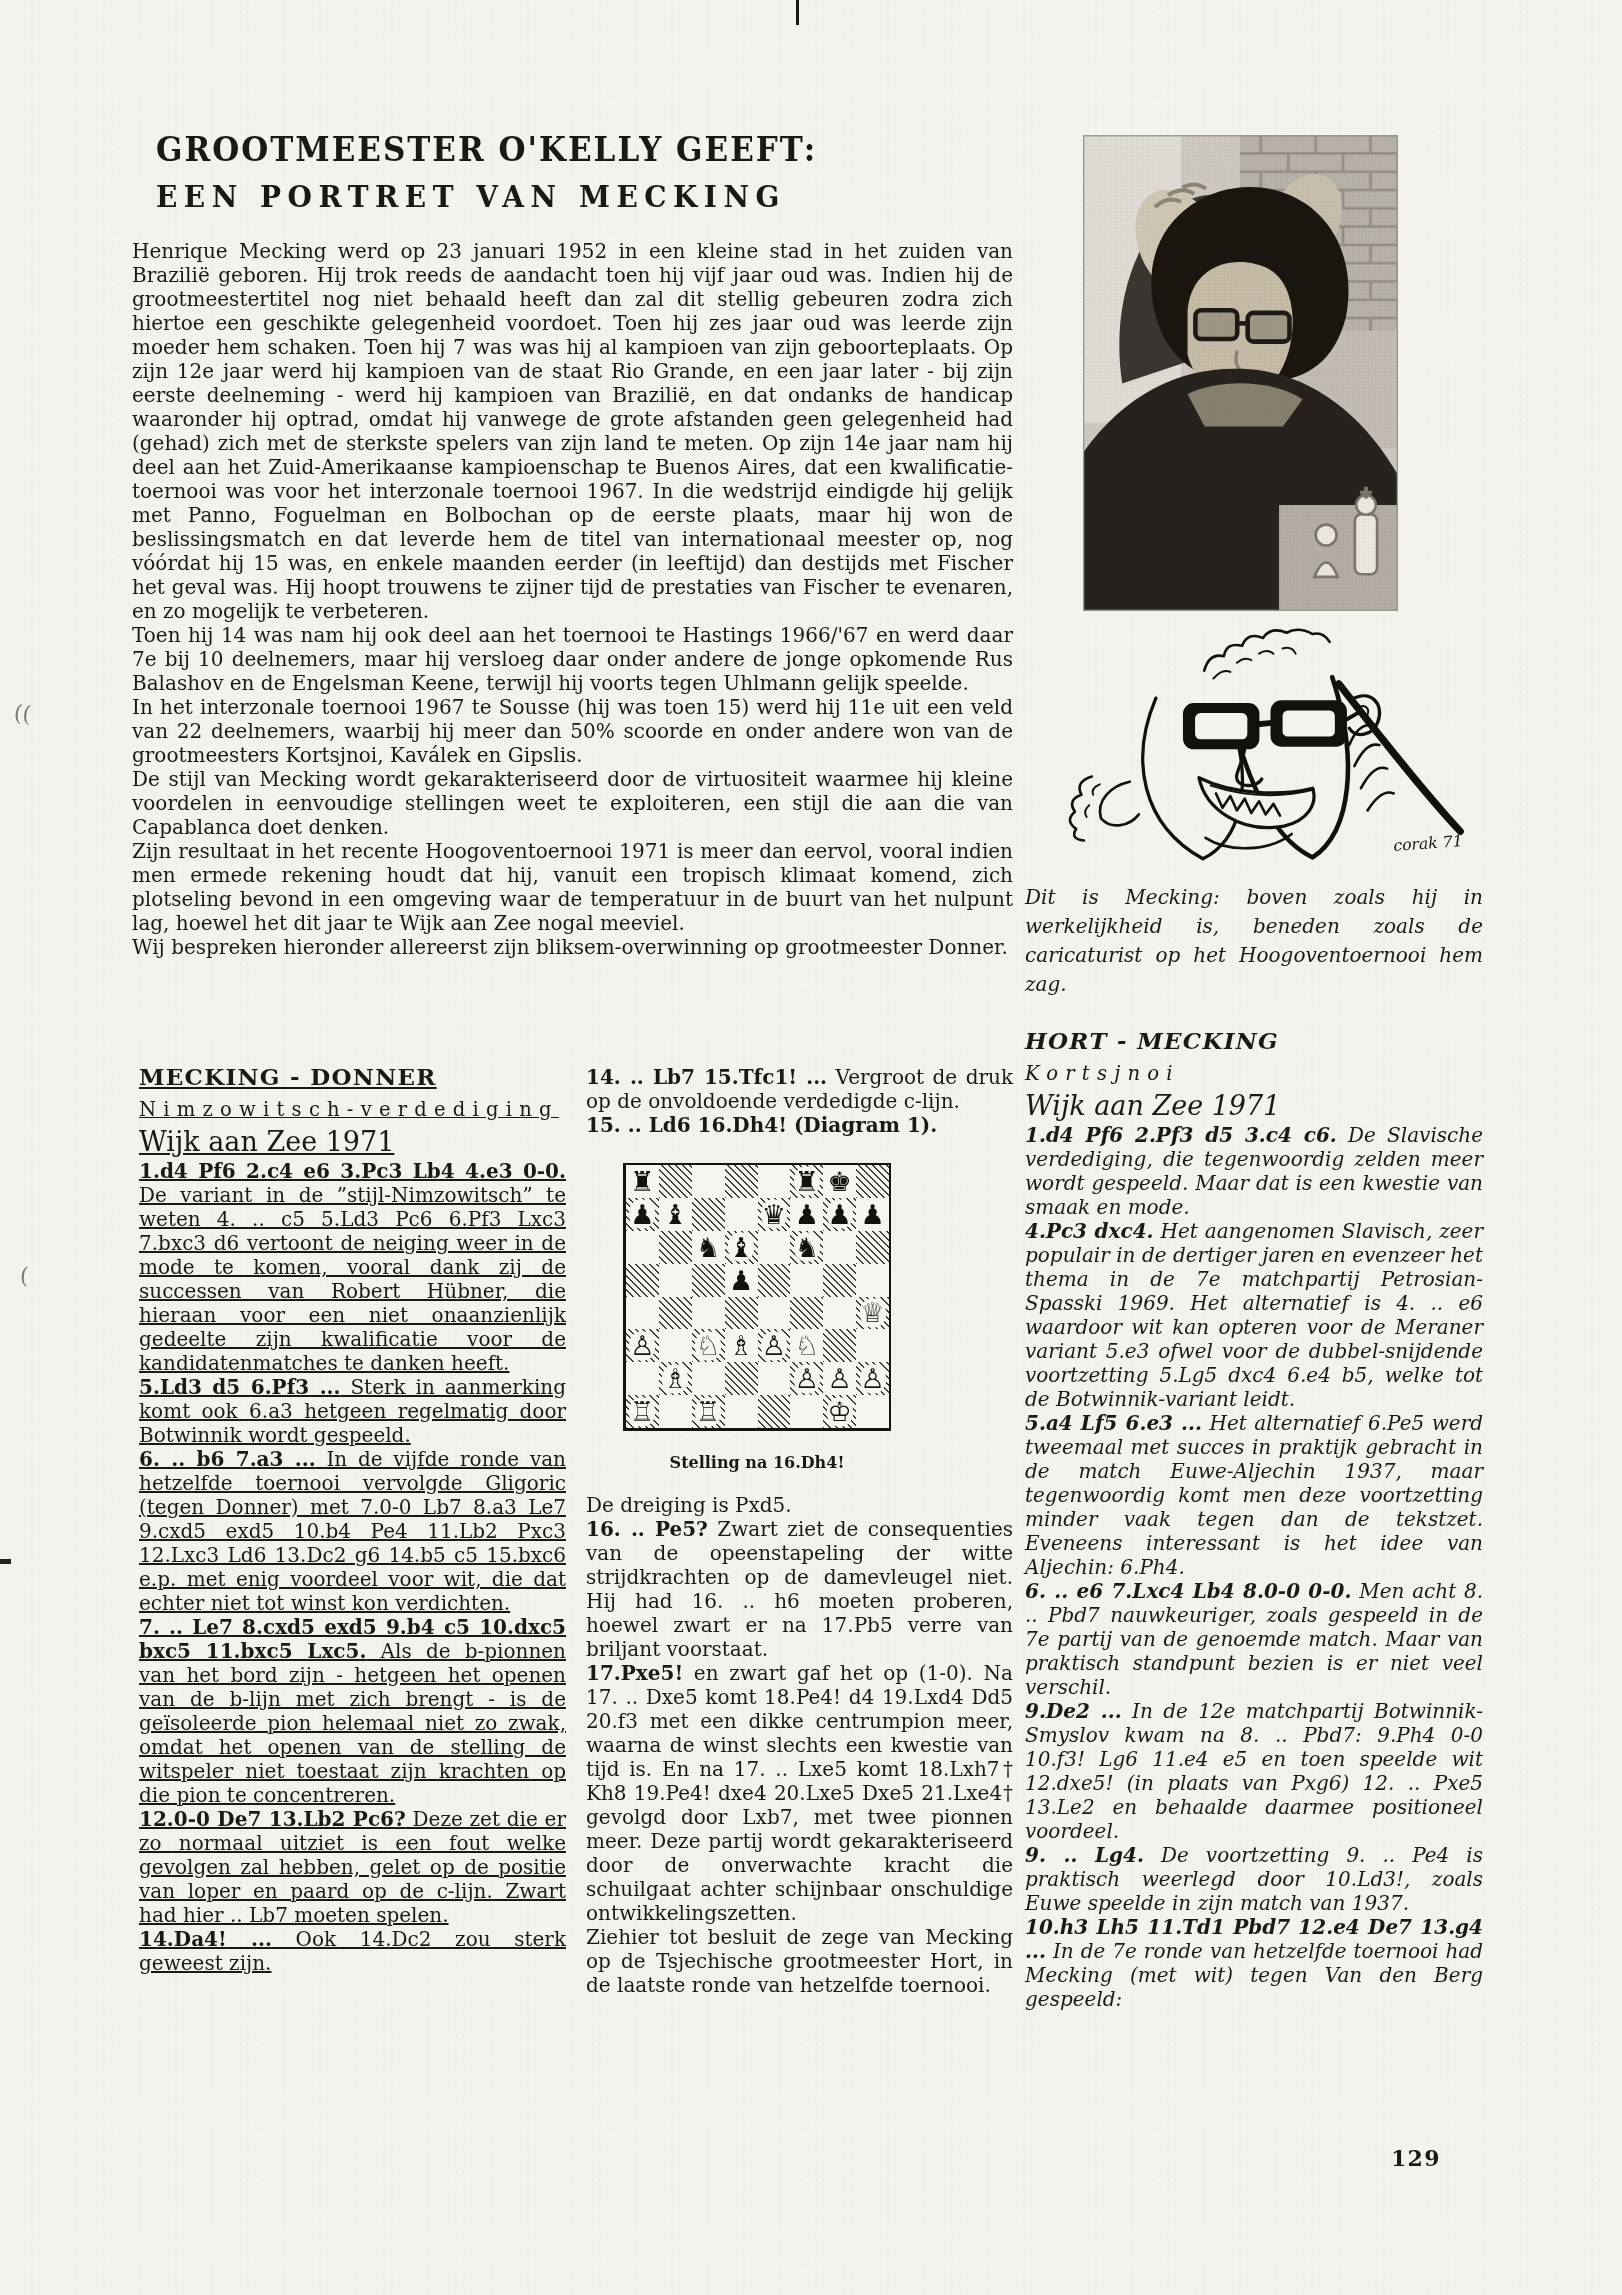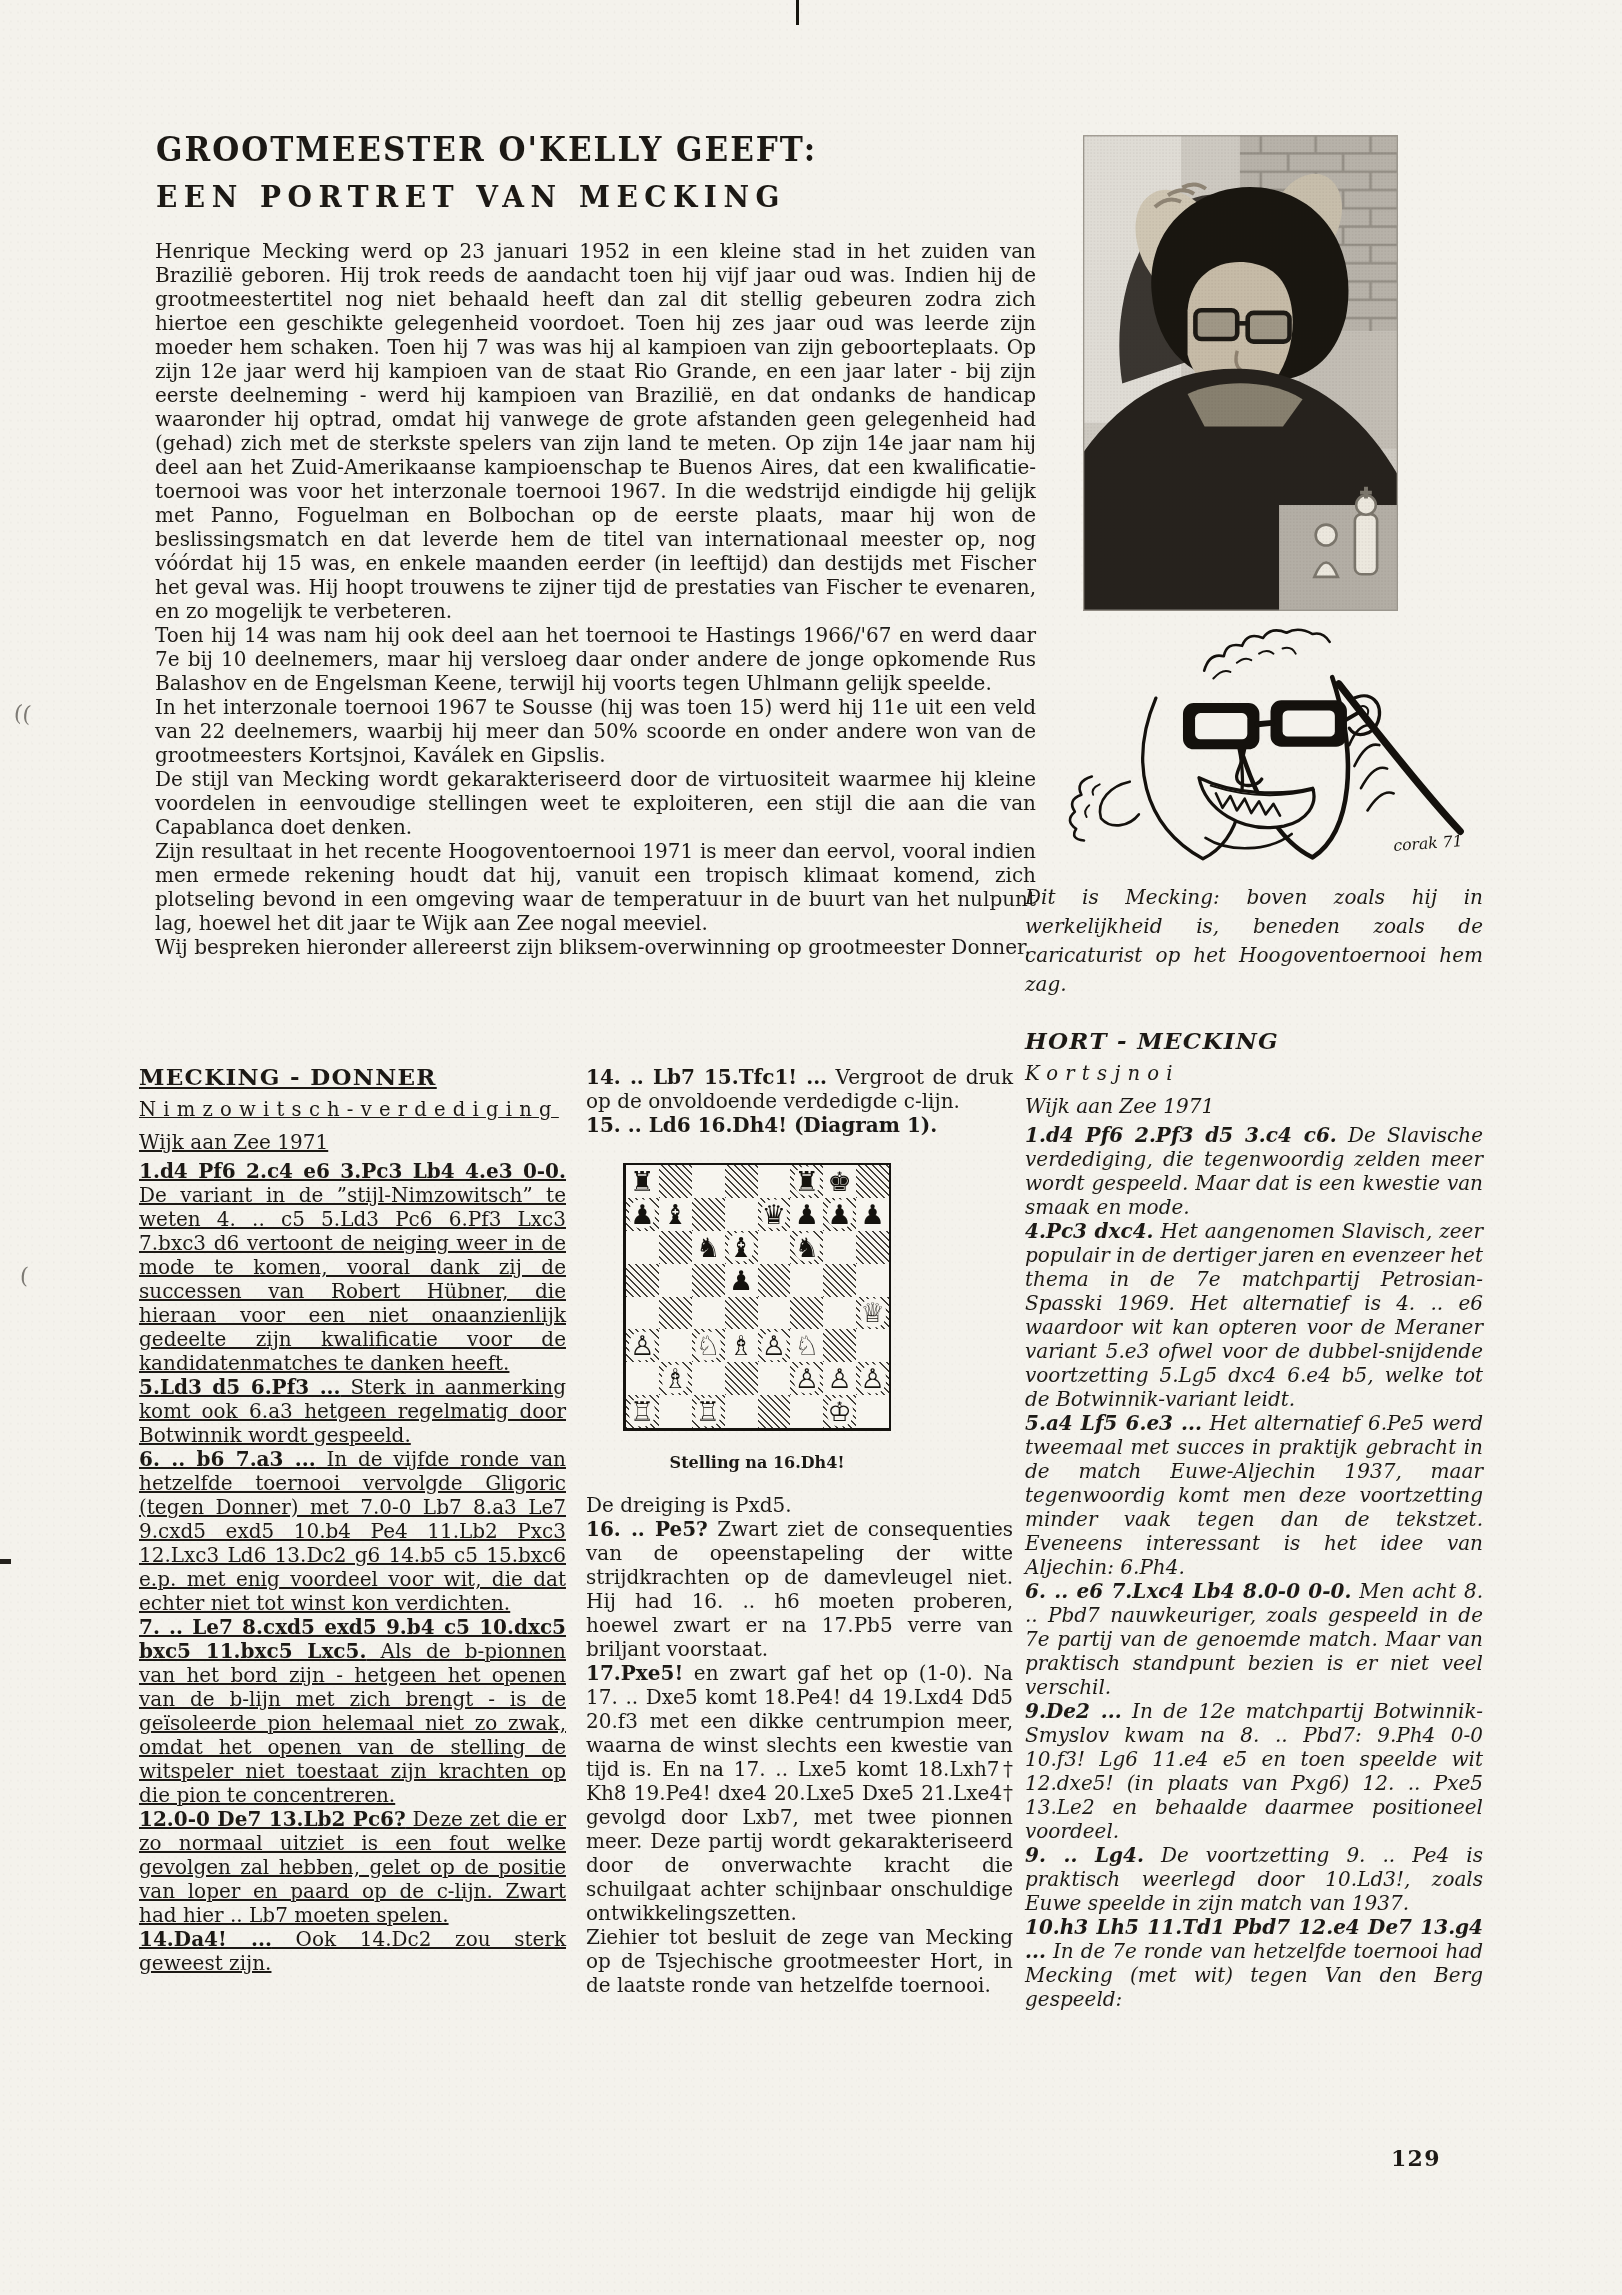--- a/index.html
+++ b/index.html
@@ -21,29 +21,29 @@
   .margin-mark.m1{left:14.4px;top:701px;transform:rotate(6deg);}
   .margin-mark.m2{left:19.6px;top:1263px;transform:rotate(4deg);}
   
   .title-block{position:absolute;left:156px;top:130px;}
   .title-line1{font-size:31px;font-weight:700;letter-spacing:2px;transform:scaleY(1.06);transform-origin:left top;white-space:nowrap;}
   .title-line2{margin-top:13px;font-size:28px;font-weight:700;letter-spacing:6.5px;transform:scaleY(1.06);transform-origin:left top;white-space:nowrap;}
   
   .bodytext{font-size:20px;line-height:24px;text-align:justify;hyphens:none;}
   .para{margin:0;}
   .mv{font-weight:700;}
-  .intro{position:absolute;left:155px;top:239px;width:881px;}
+  .intro{position:absolute;left:132px;top:239px;width:881px;}
   .col{position:absolute;top:1065px;width:427px;}
   .col-left{left:139px;text-decoration:underline;}
   .col-mid{left:586px;}
   .col-right{position:absolute;left:1025px;top:131px;width:458px;}
   
   .game-heading{margin:0 0 9.2px 0;font-size:23px;font-weight:700;letter-spacing:1.3px;text-align:left;}
   .game-sub{margin:0 0 7.9px 0;font-size:19.6px;letter-spacing:7.2px;text-align:left;white-space:nowrap;}
-  .game-venue{margin:0 0 5.2px 0;font-size:20px;text-align:left;}
+  .game-venue{margin:0 0 5.2px 0;font-size:27px;text-align:left;}
   .hort-block{margin-top:30px;font-style:italic;}
   
   .board-wrap{margin:26px 0 5.2px 37px;width:268px;}
   .board{
     width:268px;height:268px;box-sizing:border-box;
     border:2.6px solid #15130f;border-left-width:3.9px;border-bottom-width:3.9px;
     display:grid;grid-template-columns:repeat(8,1fr);grid-template-rows:repeat(8,1fr);
     background:#f7f5ef;
   }
   .sq{position:relative;display:flex;align-items:center;justify-content:center;}

